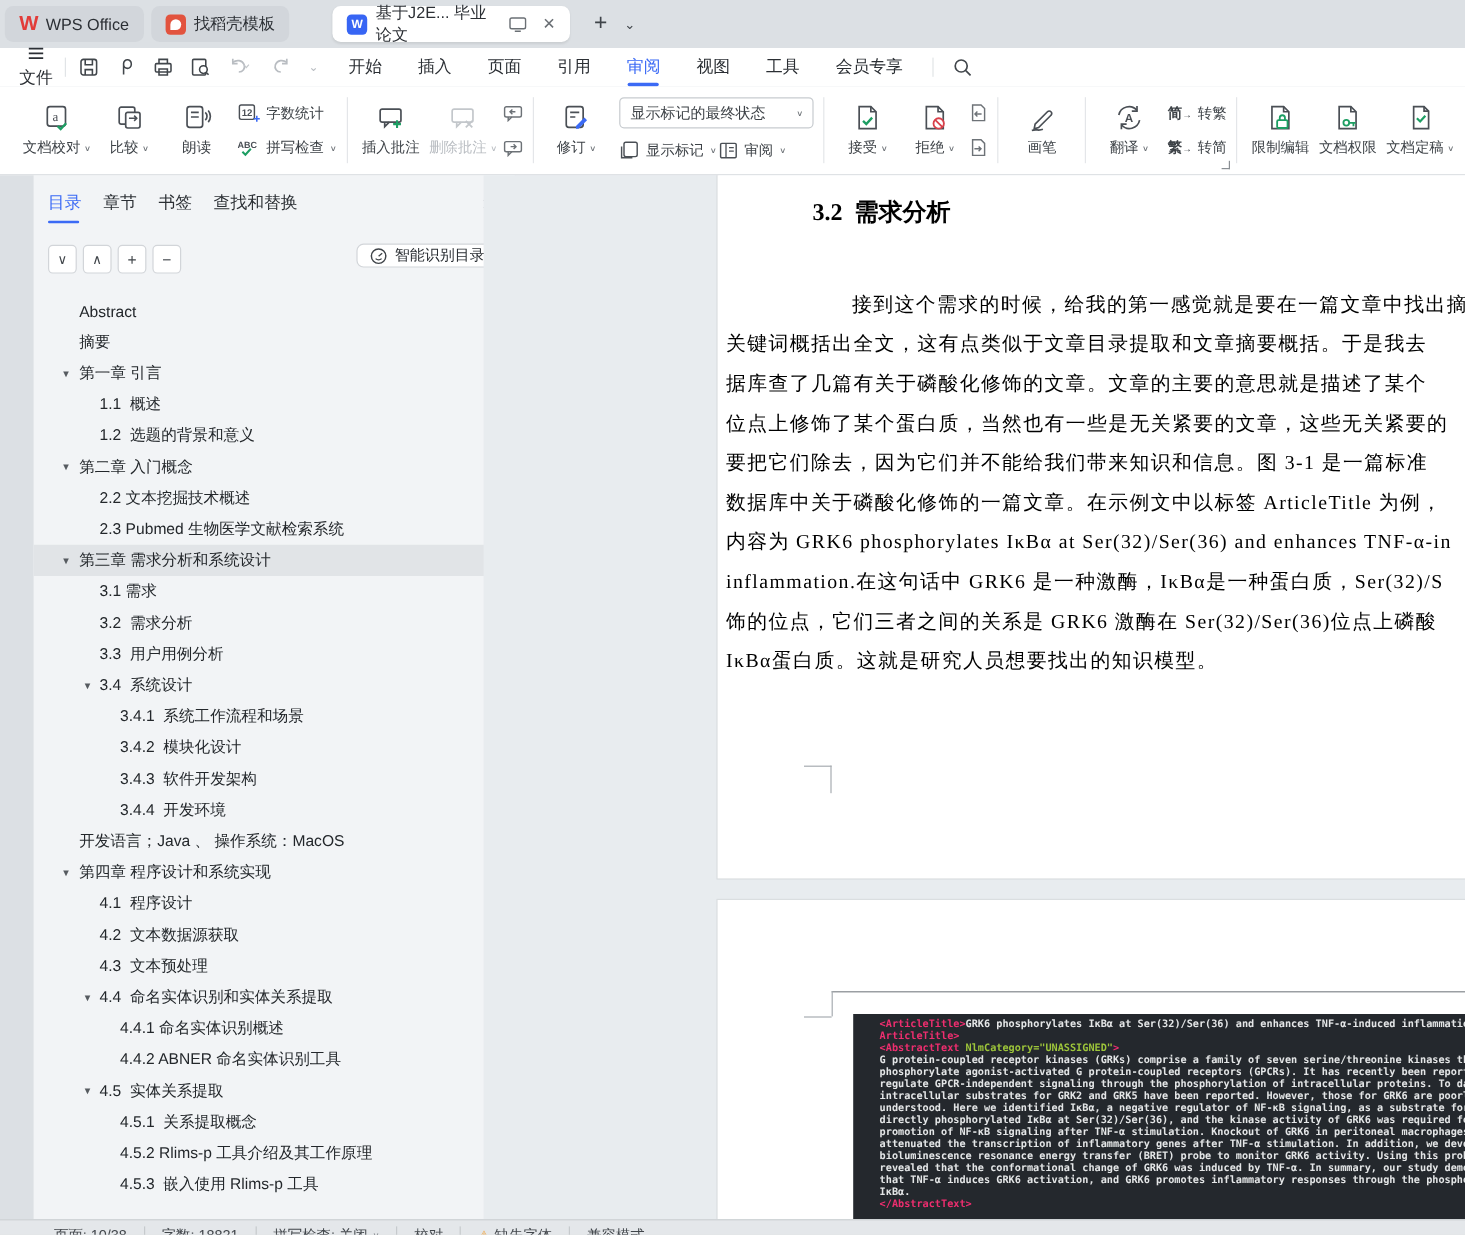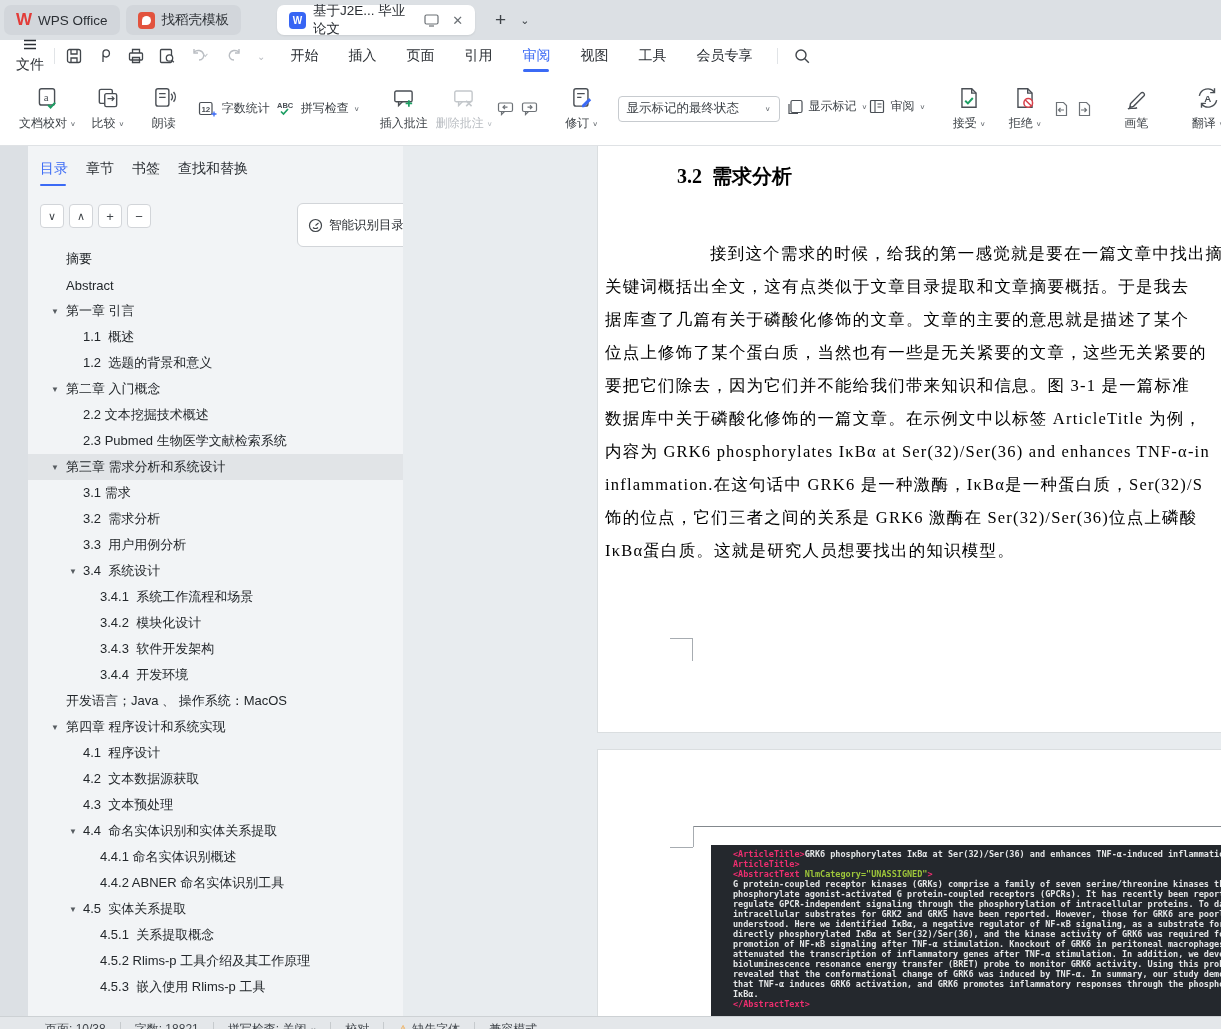--- a/index.html
+++ b/index.html
@@ -38,21 +38,21 @@
 
   
   .ribbon { position:absolute; left:0; top:72px; width:1221px; height:74px; background:#fff;
     border-bottom:1px solid #dfe2e5; display:flex; align-items:stretch; padding-left:10px; }
   .rgroup { display:flex; align-items:center; padding:0 5px; position:relative; }
   .rdiv { width:1px; background:#e4e6e9; margin:9px 3px; }
   .bigbtn { min-width:56px; padding:0 4px; height:66px; display:flex; flex-direction:column;
     align-items:center; justify-content:center; gap:4px; border-radius:4px; font-size:12px; color:#3d4247; }
   .blabel { display:flex; align-items:center; gap:3px; white-space:nowrap; }
   .chev { font-size:8px; color:#6d7277; transform:scaleY(.8); }
-  .stack2 { display:flex; flex-direction:row; justify-content:flex-end; gap:7px; }
+  .stack2 { display:flex; flex-direction:column; justify-content:flex-end; gap:7px; }
   .srow { display:flex; align-items:center; gap:5px; font-size:12px; color:#3d4247; height:22px; white-space:nowrap; }
   .dis, .dis .chev { color:#b9bdc2; }
   .mk-select { width:162px; height:26px; border:1px solid #c7cbcf; border-radius:4px;
     display:flex; align-items:center; justify-content:space-between; padding:0 8px; font-size:12.5px; color:#3d4247; }
   .launcher { position:absolute; right:2px; bottom:4px; width:7px; height:7px;
     border-right:1.5px solid #8a8f94; border-bottom:1.5px solid #8a8f94; }
   .cnic { font-weight:bold; font-size:12px; color:#3d4247; }
   .cnic .mini-arrow { font-size:8px; color:#3d4247; }
 
   
@@ -61,21 +61,21 @@
     border-right:1px solid #d9dcdf;margin-left:28px; }
   .side-tabs { position:absolute; left:12px; top:14px; display:flex; gap:18px; font-size:14px; }
   .stab { position:relative; padding-bottom:8px; }
   .stab.active { color:#3b6af5; }
   .stab.active::after { content:""; position:absolute; left:0; bottom:0; width:26px; height:2.5px;
     background:#3b6af5; border-radius:2px; }
   .side-close { position:absolute; right:16px; top:16px; font-size:14px; color:#5a5f64; }
   .side-tools { position:absolute; left:12px; top:58px; display:flex; gap:5px; }
   .tool-btn { width:24px; height:24px; border:1px solid #d2d5d9; border-radius:4px; background:#fff;
     display:flex; align-items:center; justify-content:center; font-size:11px; color:#3f4449; }
-  .smart-btn { position:absolute; right:14px; top:57px; height:44px; border:1px solid #d2d5d9;
+  .smart-btn { position:absolute; right:14px; top:57px; height:20px; border:1px solid #d2d5d9;
     border-radius:6px; background:#fff; display:flex; align-items:center; gap:6px; padding:0 10px;
     font-size:12.5px; color:#2b2f34; }
   .toc-list { position:absolute; left:0; top:100px; right:0; bottom:0; overflow:hidden; }
   .toc-row { position:relative; height:26px; display:flex; align-items:center; font-size:13px;
     color:#23272b; white-space:nowrap; }
   .toc-row.lvl0 { padding-left:38px; } .toc-row.lvl1 { padding-left:55px; } .toc-row.lvl2 { padding-left:72px; }
   .toc-row.selected { background:#e1e4e7; }
   .toc-arrow { position:absolute; font-size:8px; color:#565b60; }
   .lvl0 .toc-arrow { left:23px; } .lvl1 .toc-arrow { left:41px; }
   .toc-label { white-space:pre; }
@@ -468,24 +468,24 @@
     </div>
     <div class="smart-btn">
       <svg width="15" height="15" viewBox="0 0 15 15">
         <circle cx="7.5" cy="7.5" r="6" fill="none" stroke="#3f4449" stroke-width="1.2"></circle>
         <path d="M7.5 7.5L10.5 5M5 9.5a3.5 3.5 0 005 0" fill="none" stroke="#3f4449" stroke-width="1.1"></path>
       </svg>
       <span>智能识别目录</span>
     </div>
     <div class="toc-list">
         <div class="toc-row lvl0">
+          <span class="toc-label">Abstract</span>
+        </div>
+        <div class="toc-row lvl0">
           <span class="toc-label">摘要</span>
-        </div>
-        <div class="toc-row lvl0">
-          <span class="toc-label">Abstract</span>
         </div>
         <div class="toc-row lvl0">
           <span class="toc-arrow">▼</span>
           <span class="toc-label">第一章 引言</span>
         </div>
         <div class="toc-row lvl1">
           <span class="toc-label">1.1  概述</span>
         </div>
         <div class="toc-row lvl1">
           <span class="toc-label">1.2  选题的背景和意义</span>

